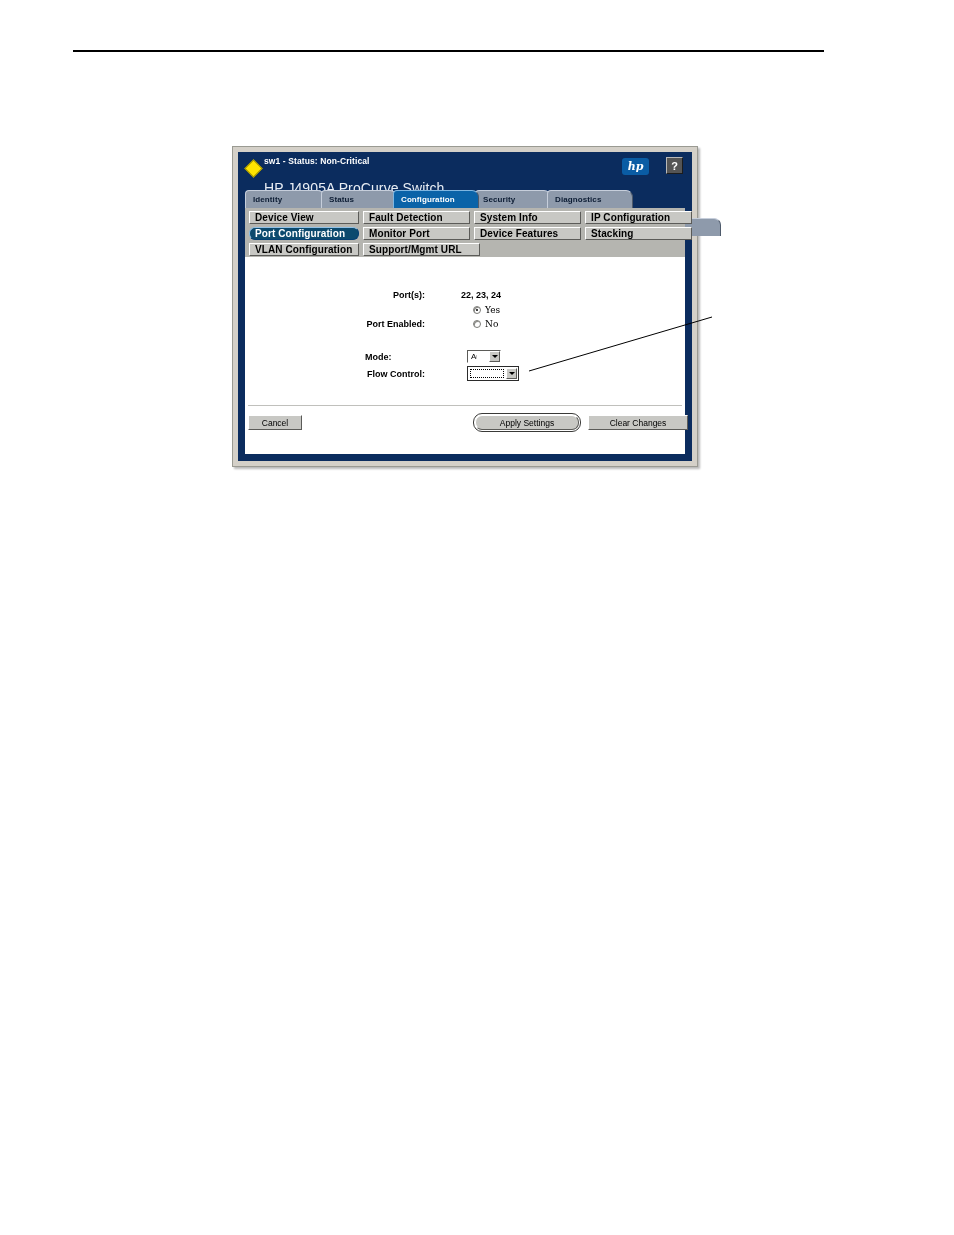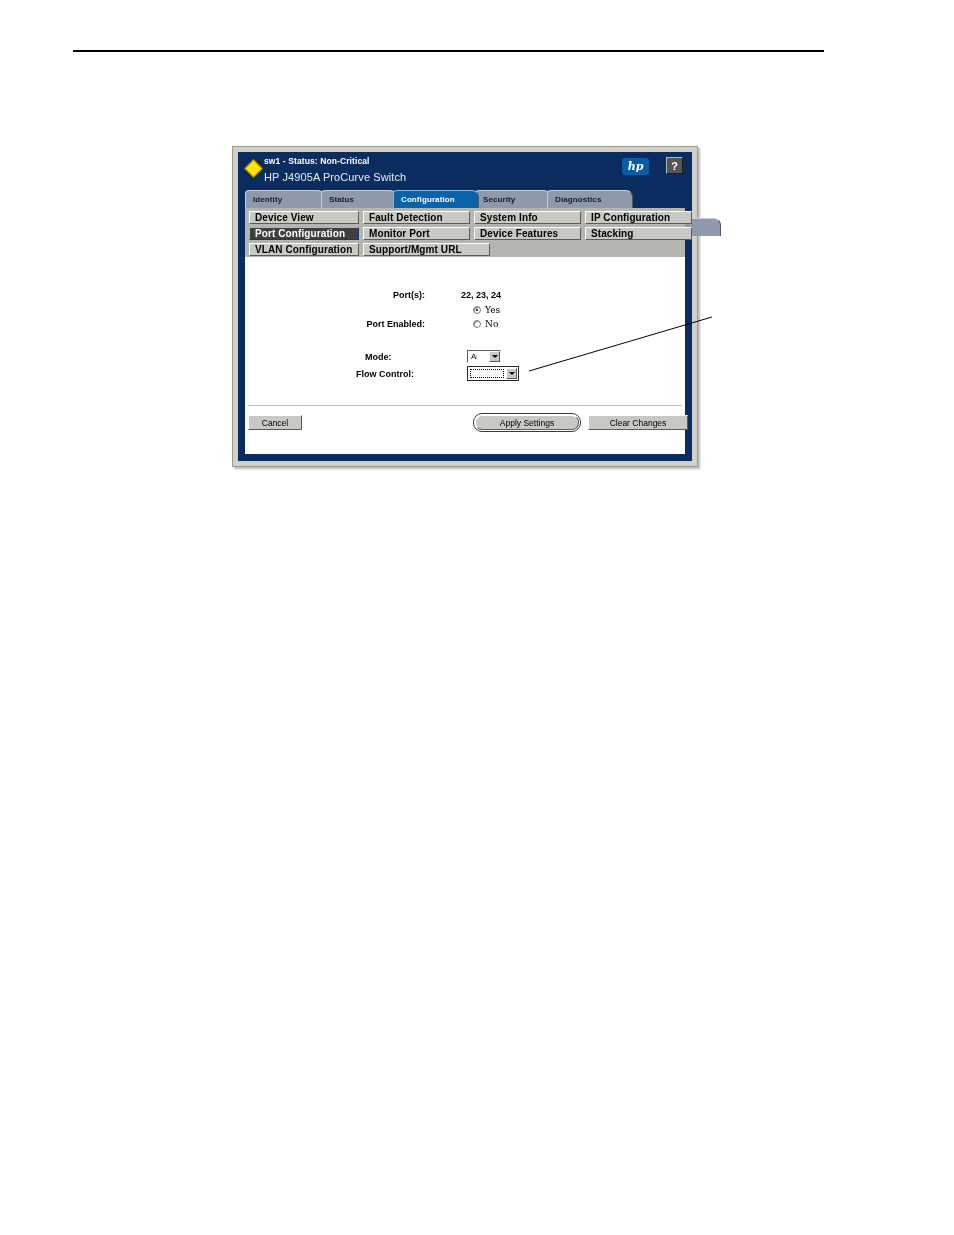--- a/index.html
+++ b/index.html
@@ -72,25 +72,25 @@
     line-height: 11px;
   }
   .title-line1 {
     font-size: 8.5px;
     font-weight: bold;
     color: #ffffff;
     letter-spacing: 0.1px;
     white-space: nowrap;
   }
   .title-line2 {
-    font-size: 11px;
+    font-size: 14px;
     color: #e8edf4;
     letter-spacing: 0.1px;
     white-space: nowrap;
-    margin-top: 5px;
+    margin-top: 16px;
   }
   .hp-logo {
     position: absolute;
     right: 43px;
     top: 6px;
     width: 27px;
     height: 17px;
     background: #0a5cA4;
     border-radius: 3px;
     display: flex;
@@ -188,26 +188,27 @@
     color: #000000;
     display: flex;
     align-items: center;
     padding-left: 5px;
     letter-spacing: 0.1px;
     cursor: pointer;
     white-space: nowrap;
     overflow: hidden;
   }
   .subtab.selected {
-    background: #404040;
+    background: #0c4a6e;
     color: #ffffff;
     border-top: 1px solid #8fc0e6;
     border-left: 1px solid #8fc0e6;
     border-right: 1px solid #063f72;
     border-bottom: 1px solid #063f72;
+    border-radius: 6px;
   }
 
   
   .content-panel {
     position: absolute;
     left: 7px;
     top: 105px;
     right: 7px;
     bottom: 7px;
     background: #ffffff;
@@ -415,21 +416,21 @@
       <div class="subtab" style="left:118px;top:3px;width:107px;">Fault Detection</div>
       <div class="subtab" style="left:229px;top:3px;width:107px;">System Info</div>
       <div class="subtab" style="left:340px;top:3px;width:107px;">IP Configuration</div>
 
       <div class="subtab selected" style="left:4px;top:19px;width:110px;">Port Configuration</div>
       <div class="subtab" style="left:118px;top:19px;width:107px;">Monitor Port</div>
       <div class="subtab" style="left:229px;top:19px;width:107px;">Device Features</div>
       <div class="subtab" style="left:340px;top:19px;width:107px;">Stacking</div>
 
       <div class="subtab" style="left:4px;top:35px;width:110px;">VLAN Configuration</div>
-      <div class="subtab" style="left:118px;top:35px;width:127px;">Support/Mgmt URL</div>
+      <div class="subtab" style="left:118px;top:35px;width:117px;">Support/Mgmt URL</div>
     </div>
 
     <div class="content-panel">
       <div class="form-area">
 
         <div class="fld-label" style="left:120px;top:33px;width:60px;">Port(s):</div>
         <div class="fld-value" style="left:216px;top:33px;">22, 23, 24</div>
 
         <div class="radio-row" style="left:228px;top:48px;">
           <span class="radio checked"></span>
@@ -443,21 +444,21 @@
         </div>
 
         <div class="fld-label" style="left:120px;top:95px;width:60px;text-align:left;">Mode:</div>
         <div class="select-box" style="left:222px;top:93px;width:34px;">
           <span class="select-text">Auto</span>
           <span class="select-arrow">
               <span class="arrow-glyph"></span>
             </span>
         </div>
 
-        <div class="fld-label" style="left:100px;top:112px;width:80px;text-align:center;">Flow Control:</div>
+        <div class="fld-label" style="left:100px;top:112px;width:80px;text-align:right;">Flow Control:</div>
         <div class="combo-focus" style="left:222px;top:109px;width:52px;">
           <span class="combo-focus-inner"></span>
           <span class="select-arrow">
               <span class="arrow-glyph"></span>
             </span>
         </div>
 
       </div>
 
       <div class="footer-sep"></div>

